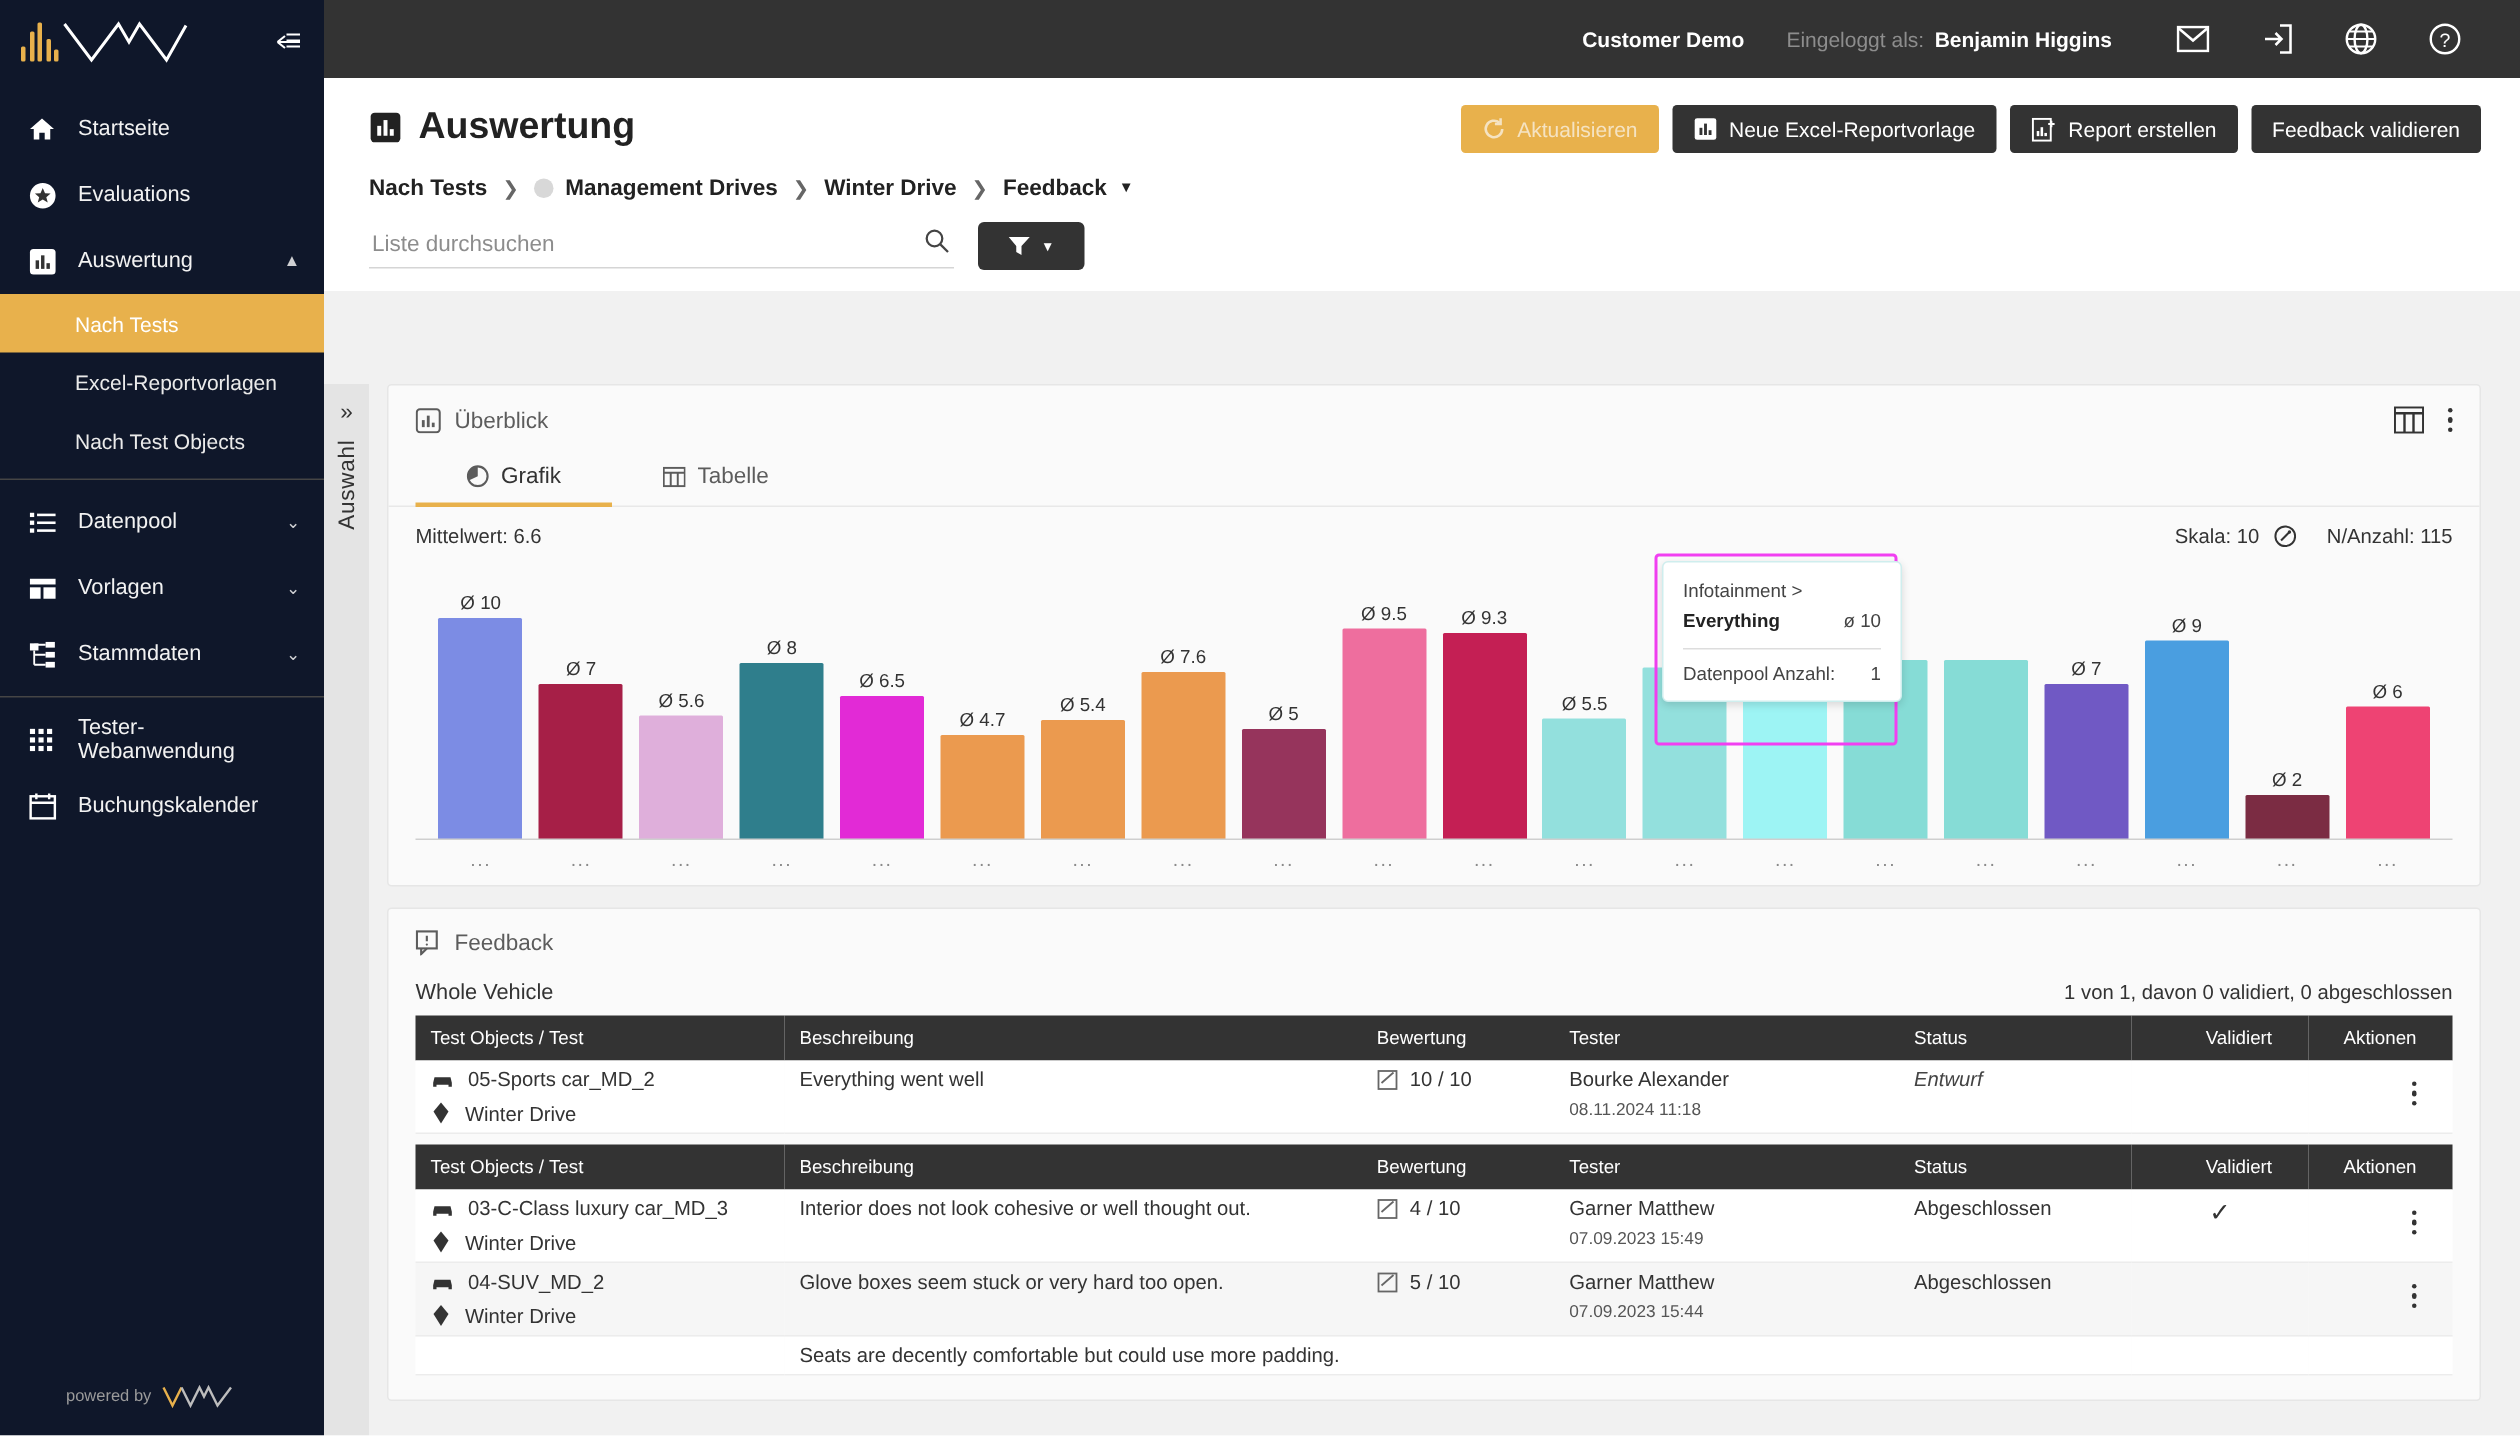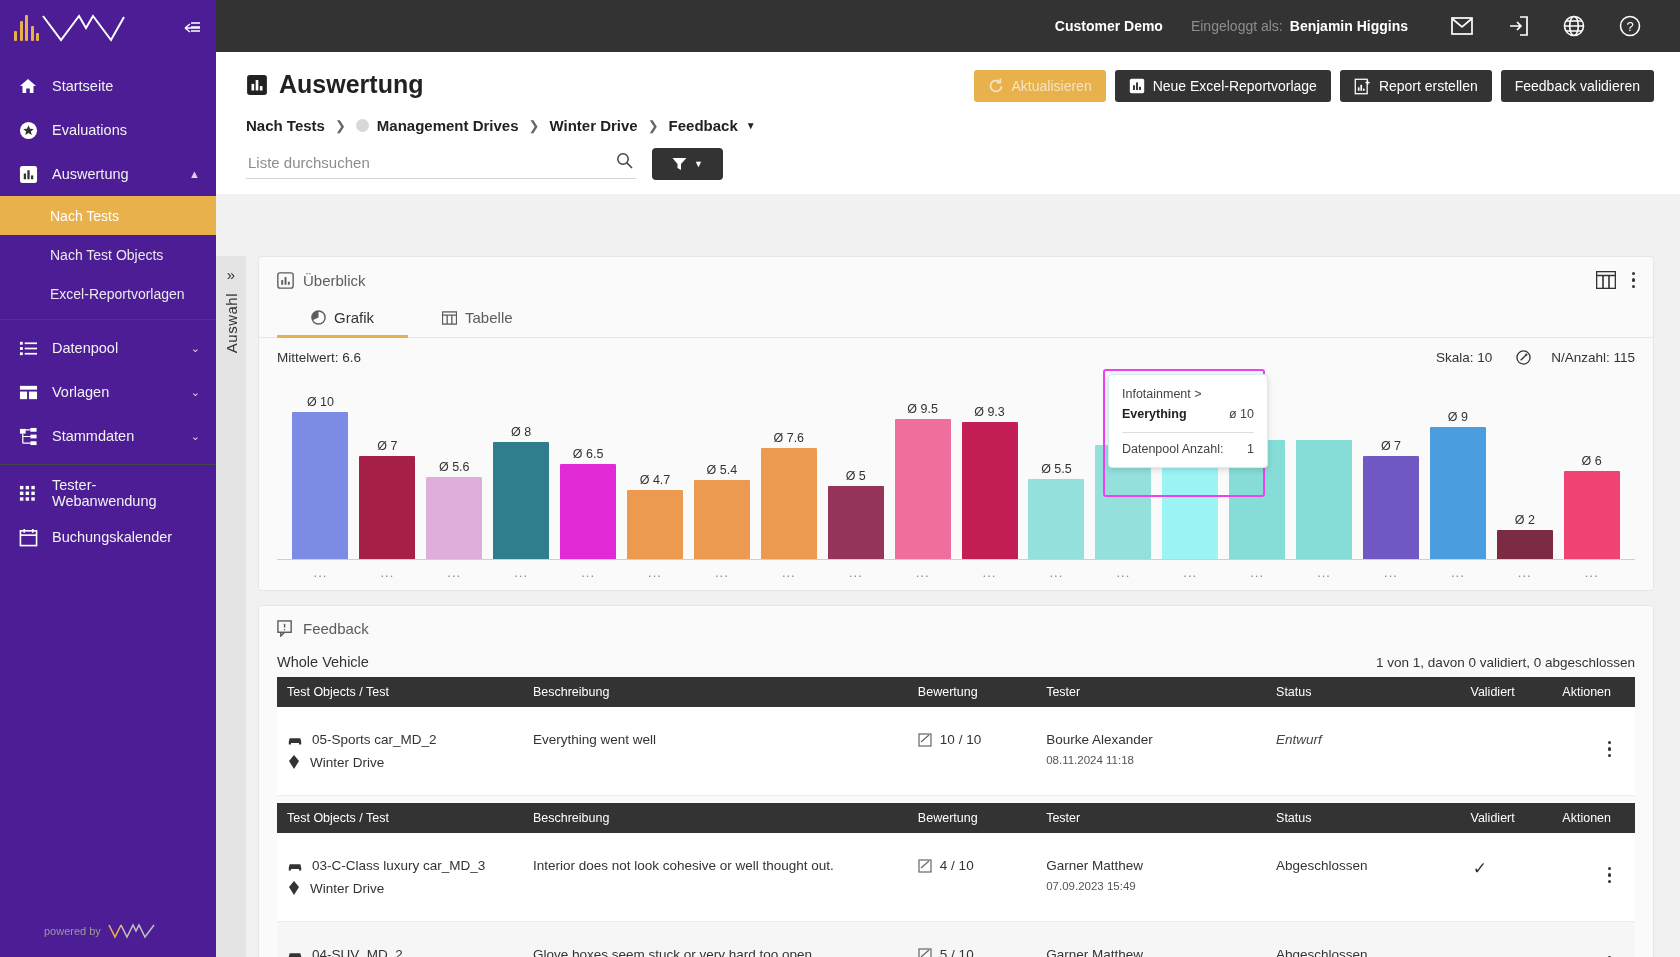--- a/index.html
+++ b/index.html
@@ -7,21 +7,21 @@
     width: 1680px; height: 957px;
     font-family: "Liberation Sans", sans-serif;
     background: #ffffff;
     overflow: hidden;
   }
   .app { display: flex; width: 1680px; height: 957px; }
 
   
   .sidebar {
     width: 216px; flex: 0 0 216px; height: 957px;
-    background: #4c1d95; color: #ffffff;
+    background: #0f172a; color: #ffffff;
     display: flex; flex-direction: column;
     position: relative;
   }
   .sb-logo-row {
     height: 56px; display: flex; align-items: center;
     padding: 0 14px 0 14px; gap: 8px;
   }
   .logo-mark { display: flex; align-items: center; gap: 2px; }
   .logo-bars { display: flex; align-items: flex-end; gap: 2.5px; height: 26px; }
   .logo-bars i { display:block; width: 3px; background: #e8b14c; border-radius: 1px; }
@@ -152,21 +152,21 @@
   .fb-title { display: flex; align-items: center; gap: 9px; font-size: 15px; color: #5c5c5c; }
   .grp-row { display: flex; align-items: baseline; margin-top: 17px; }
   .grp-name { font-size: 14.5px; color: #333; }
   .grp-meta { margin-left: auto; font-size: 13.5px; color: #333; }
   table.fb { width: 100%; border-collapse: collapse; margin-top: 7px; table-layout: fixed; }
   table.fb thead th {
     background: #333333; color: #ffffff; font-size: 12.5px; font-weight: normal;
     text-align: left; padding: 8px 10px; height: 26px;
   }
   table.fb thead th.ta-r { text-align: right; padding-right: 24px; }
-  table.fb tbody td { padding: 25px 10px; font-size: 13.5px; color: #333; vertical-align: top; border-bottom: 1px solid #ececec; background: #ffffff; }
+  table.fb tbody td { padding: 5px 10px; font-size: 13.5px; color: #333; vertical-align: top; border-bottom: 1px solid #ececec; background: #ffffff; }
   table.fb tbody tr.alt td { background: #f6f6f6; }
   .to-line { display: flex; align-items: center; gap: 9px; }
   .to-line2 { display: flex; align-items: center; gap: 9px; margin-top: 7px; }
   .ts { font-size: 11.5px; color: #555; margin-top: 7px; }
   .rate { display: flex; align-items: center; gap: 8px; }
   .status-draft { font-style: italic; color: #444; }
   .kebab { display:flex; flex-direction: column; gap: 3px; align-items: center; cursor: pointer; }
   .kebab i { width: 3.5px; height: 3.5px; background: #333; border-radius: 50%; display:block; }
   .ta-c { text-align: center; }
   .ta-r { text-align: right; padding-right: 24px !important; }
@@ -229,24 +229,24 @@
             </svg>
         </span>
         <span>Auswertung</span>
         <span class="chev">▲</span>
       </div>
 
       <div class="sb-sub active">
         <span>Nach Tests</span>
       </div>
       <div class="sb-sub">
+        <span>Excel-Reportvorlagen</span>
+      </div>
+      <div class="sb-sub">
         <span>Nach Test Objects</span>
-      </div>
-      <div class="sb-sub">
-        <span>Excel-Reportvorlagen</span>
       </div>
 
       <div class="sb-divider"></div>
 
       <div class="sb-item">
         <span class="sb-ico">
           <svg width="19" height="19" viewBox="0 0 20 20">
               <rect x="1" y="3" width="3" height="3" fill="#fff"></rect>
               <rect x="6" y="3.6" width="13" height="1.8" fill="#fff"></rect>
               <rect x="1" y="8.5" width="3" height="3" fill="#fff"></rect>
@@ -514,21 +514,21 @@
                     </svg>
                 </span>
                 <span>Tabelle</span>
               </div>
             </div>
 
             <div class="chart-wrap">
               <div class="chart-topline">
                 <span>Mittelwert: 6.6</span>
                 <span class="right-meta">
-                  <span style="display:flex;align-items:center;gap:24px;">
+                  <span style="display:flex;align-items:center;gap:10px;">
                     <span>Skala: 10</span>
                     <span>
                       <svg width="15" height="15" viewBox="0 0 16 16">
                           <circle cx="8" cy="8" r="7" fill="none" stroke="#333" stroke-width="1.4"></circle>
                           <path d="M5 11 L11 5" stroke="#333" stroke-width="1.4"></path>
                           <circle cx="11" cy="5" r="1.2" fill="#333"></circle>
                         </svg>
                     </span>
                   </span>
                   <span>N/Anzahl: 115</span>

